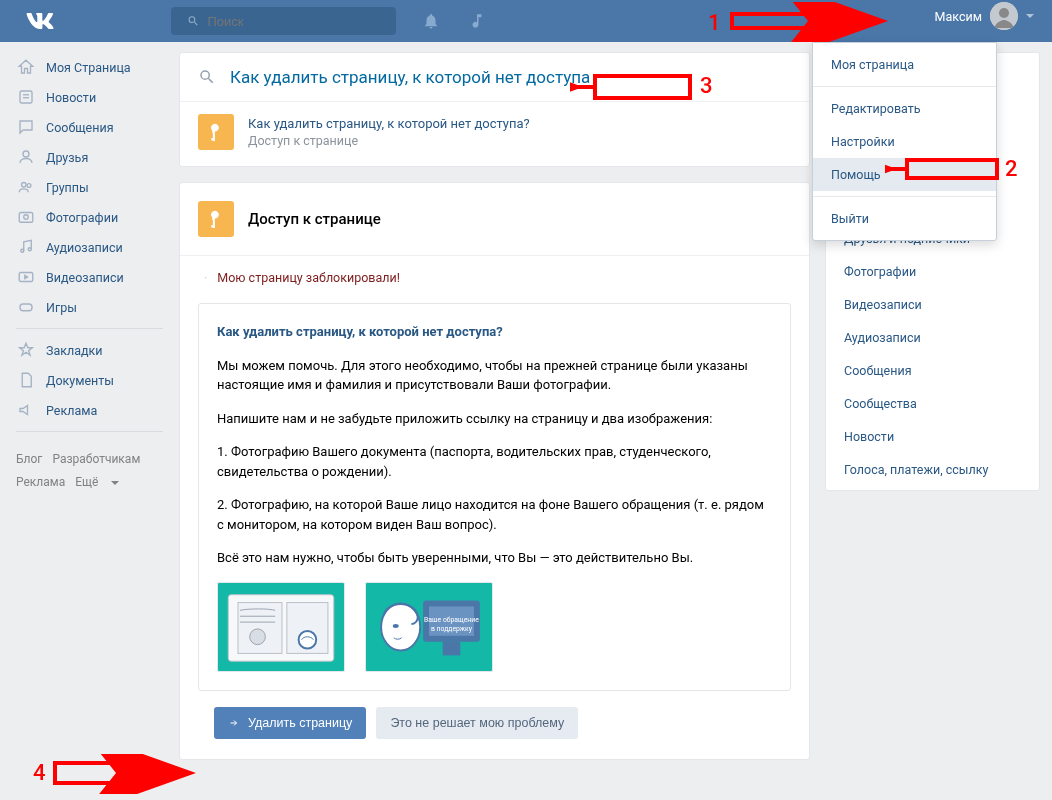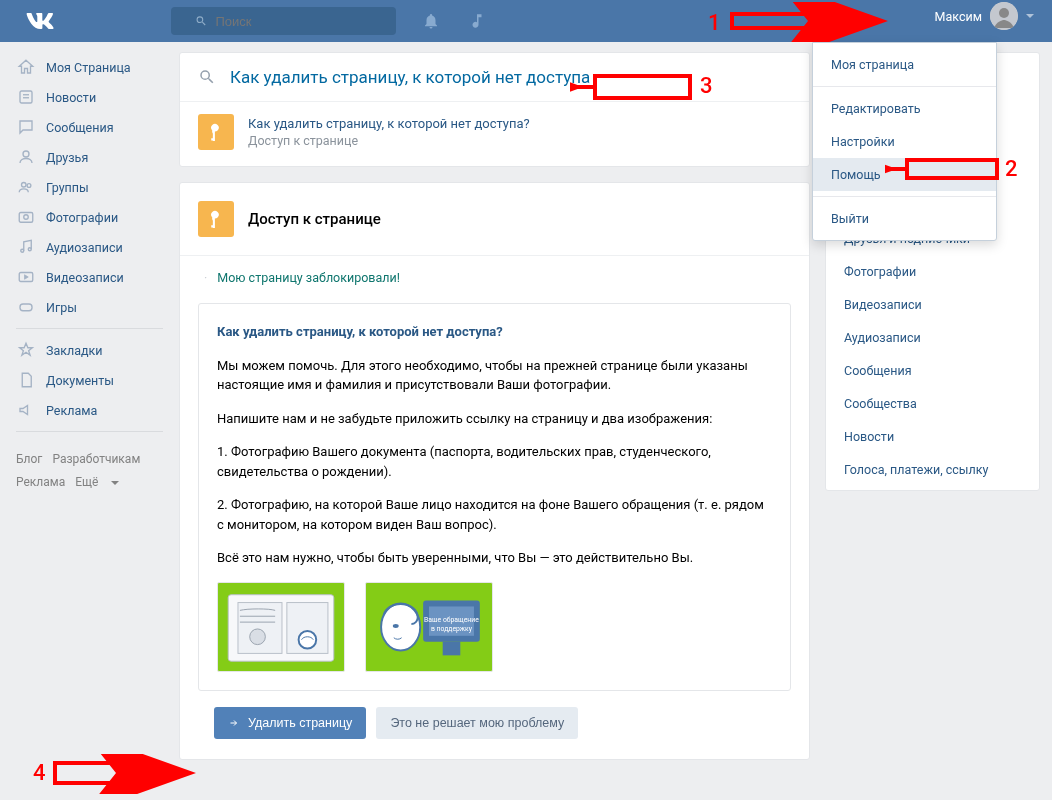--- a/index.html
+++ b/index.html
@@ -2,21 +2,21 @@
 <html><head>
 <meta charset="utf-8">
 <style>
 * { margin: 0; padding: 0; box-sizing: border-box; }
 body { font-family: -apple-system, BlinkMacSystemFont, Roboto, Helvetica, Arial, sans-serif; font-size: 13px; background: #edeef0; color: #000; width: 1052px; height: 800px; overflow: hidden; position: relative; }
 
 
 .topbar { height: 42px; background: #4a76a8; display: flex; align-items: center; padding: 0 12px; position: relative; }
 .logo { width: 30px; height: 30px; margin-left: 14px; margin-right: 115px; }
 .logo svg { width: 100%; height: 100%; fill: #fff; }
-.search-box { background: #3a6590; border-radius: 4px; height: 28px; width: 225px; display: flex; align-items: center; padding: 0 24px; color: #8fadc8; }
+.search-box { background: #3a6590; border-radius: 4px; height: 28px; width: 225px; display: flex; align-items: center; padding: 0 16px; color: #8fadc8; }
 .search-box svg { width: 14px; height: 14px; fill: #8fadc8; margin-right: 8px; }
 .search-box input { background: transparent; border: none; outline: none; color: #fff; font-size: 13px; width: 100%; }
 .top-icons { display: flex; align-items: center; margin-left: 26px; gap: 28px; }
 .top-icons svg { width: 18px; height: 18px; fill: #88aacf; }
 .user-area { position: absolute; right: 18px; top: 0; height: 32px; display: flex; align-items: center; color: #fff; gap: 8px; font-size: 12.5px; cursor: pointer; }
 .avatar { width: 28px; height: 28px; border-radius: 50%; background: #d0d0d0; overflow: hidden; display:flex; align-items:center; justify-content:center; }
 .avatar svg { width: 28px; height: 28px; }
 .caret { width: 0; height: 0; border-left: 4px solid transparent; border-right: 4px solid transparent; border-top: 4px solid #b0c3d9; }
 
 
@@ -41,28 +41,28 @@
 .search-row .query { font-size: 17px; color: #0369a1; flex: 1; }
 .result-row { display: flex; align-items: center; padding: 12px 18px 16px; border-top: 1px solid #eef0f2; gap: 14px; }
 .key-badge { width: 36px; height: 36px; background: #f7b64f; border-radius: 3px; display: flex; align-items: center; justify-content: center; flex-shrink: 0; }
 .key-badge svg { width: 18px; height: 18px; fill: #fff; }
 .result-text .t { color: #2a5885; font-size: 13px; margin-bottom: 2px; }
 .result-text .s { color: #8b939c; font-size: 12.5px; }
 
 .content-card { background: #fff; border: 1px solid #e4e6e9; border-radius: 3px; padding-bottom: 20px; }
 .ct-head { display: flex; align-items: center; gap: 14px; padding: 18px; border-bottom: 1px solid #eef0f2; }
 .ct-head .title { font-size: 15px; font-weight: 500; }
-.ct-link { padding: 14px 24px 10px; color: #0f766e; font-size: 12.5px; }
+.ct-link { padding: 14px 24px 10px; color: #7f1d1d; font-size: 12.5px; }
 .ct-link::before { content: "·"; color: #cdd1d6; margin-right: 10px; }
 
 .article-box { margin: 8px 18px 16px; border: 1px solid #e4e6e9; border-radius: 3px; padding: 18px; font-size: 13px; line-height: 1.5; color: #000; }
 .article-box .atitle { color: #2a5885; font-weight: 700; margin-bottom: 14px; }
 .article-box p { margin-bottom: 14px; }
 .images-row { display: flex; gap: 20px; margin-top: 10px; }
-.img-placeholder { width: 128px; height: 90px; border: 1px solid #e4e6e9; border-radius: 2px; background: #84cc16; display:flex; align-items:center; justify-content:flex-end; overflow:hidden; }
+.img-placeholder { width: 128px; height: 90px; border: 1px solid #e4e6e9; border-radius: 2px; background: #14b8a6; display:flex; align-items:center; justify-content:flex-end; overflow:hidden; }
 .img-placeholder svg { width: 100%; height: 100%; }
 
 .btn-row { display: flex; gap: 10px; padding: 0 18px; }
 .btn { height: 32px; padding: 0 14px; border: none; border-radius: 3px; font-size: 12.5px; cursor: pointer; display: inline-flex; align-items: center; gap: 8px; }
 .btn-primary { background: #5181b8; color: #fff; margin-left: 16px; }
 .btn-secondary { background: #e5ebf1; color: #55677d; }
 
 
 .right { width: 215px; flex-shrink: 0; background: #fff; border: 1px solid #e4e6e9; border-radius: 3px; padding: 4px 0; height: fit-content; }
 .right .cat { padding: 9px 18px; color: #2a5885; font-size: 12.5px; cursor: pointer; }

